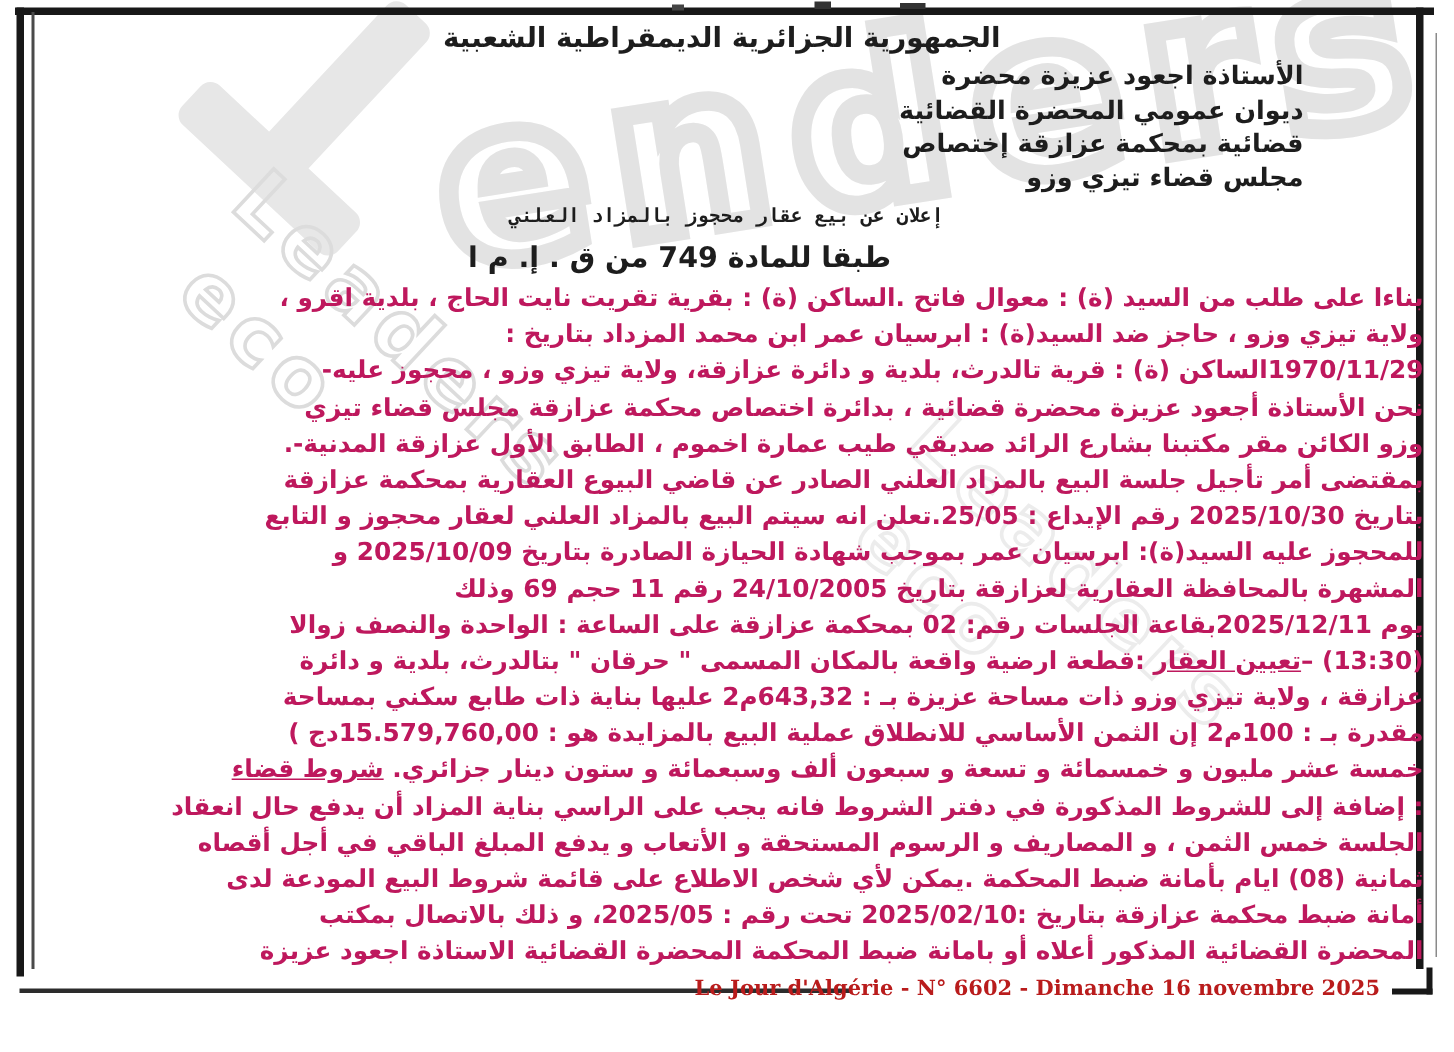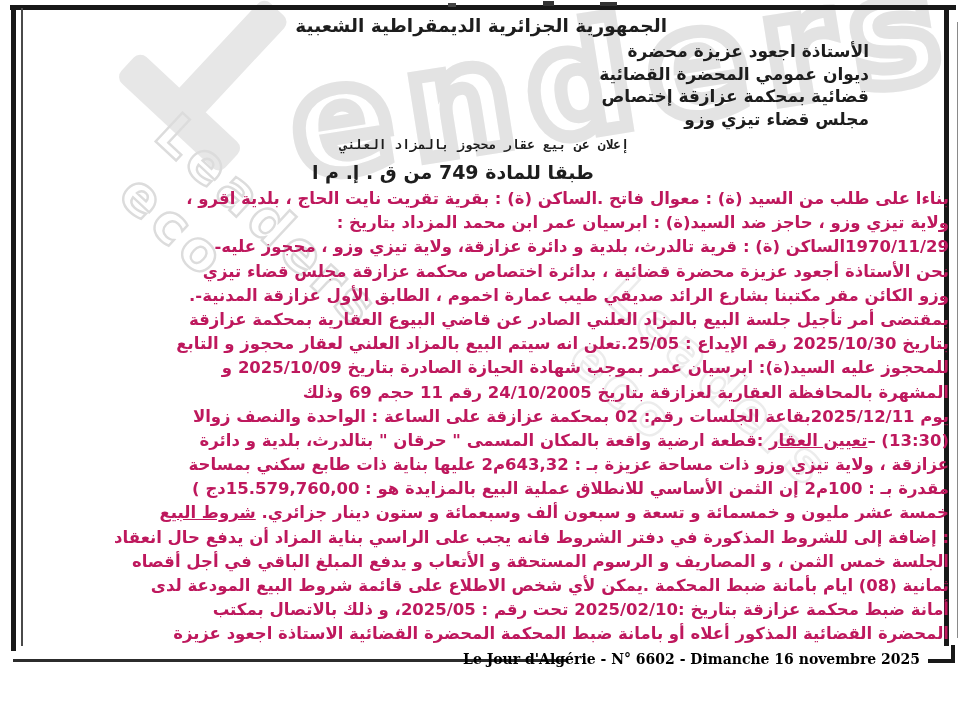--- a/index.html
+++ b/index.html
@@ -28,21 +28,21 @@
   .title{position:absolute;top:137px;right:340px;font-size:13px;font-weight:bold;white-space:nowrap;font-family:Liberation Mono, monospace;}
   .subtitle{position:absolute;top:161px;right:375px;font-size:19px;font-weight:bold;white-space:nowrap;}
   .body-lines{
     position:absolute;top:187px;right:20px;width:708px;
     text-align:right;font-size:16.5px;font-weight:bold;line-height:24.2px;color:#be185d;
   }
   .body-lines .ln{height:24.2px;white-space:nowrap;}
   .u{text-decoration:underline;}
   .footer{
     position:absolute;top:651px;right:49px;
-    font-family:"DejaVu Serif",serif;font-weight:bold;font-size:14px;color:#000000;white-space:nowrap;
+    font-family:"DejaVu Serif",serif;font-weight:bold;font-size:14px;color:#b91c1c;white-space:nowrap;
   }
 </style>
 </head>
 <body>
 
 <div class="page">
 
   <svg class="wm" width="969" height="701" viewBox="0 0 969 701" aria-hidden="true">
     <g transform="translate(228,62) rotate(43)" fill="#e7e7e7">
       <rect x="-18" y="-72" width="36" height="142" rx="9"></rect>
@@ -91,21 +91,21 @@
     <div class="ln">بتاريخ 2025/10/30 رقم الإيداع : 25/05.تعلن انه سيتم البيع بالمزاد العلني لعقار محجوز و التابع</div>
     <div class="ln">للمحجوز عليه السيد(ة): ابرسيان عمر بموجب شهادة الحيازة الصادرة بتاريخ 2025/10/09 و</div>
     <div class="ln">المشهرة بالمحافظة العقارية لعزازقة بتاريخ 24/10/2005 رقم 11 حجم 69 وذلك</div>
     <div class="ln">يوم  2025/12/11بقاعة الجلسات رقم: 02 بمحكمة عزازقة على الساعة : الواحدة والنصف زوالا</div>
     <div class="ln">
       <span>(13:30) –</span><span class="u">تعيين العقار</span><span> :قطعة ارضية واقعة بالمكان المسمى " حرقان " بتالدرث، بلدية و دائرة</span>
     </div>
     <div class="ln">عزازقة ، ولاية تيزي وزو ذات مساحة عزيزة بـ : 643,32م2 عليها بناية ذات طابع سكني بمساحة</div>
     <div class="ln">مقدرة بـ : 100م2 إن الثمن الأساسي للانطلاق عملية البيع بالمزايدة هو : 15.579,760,00دج )</div>
     <div class="ln">
-      <span>خمسة عشر مليون و خمسمائة و تسعة و سبعون ألف وسبعمائة و ستون دينار جزائري. </span><span class="u">شروط البيع</span><span></span>
+      <span>خمسة عشر مليون و خمسمائة و تسعة و سبعون ألف وسبعمائة و ستون دينار جزائري. </span><span class="u">شروط قضاء</span><span></span>
     </div>
     <div class="ln">: إضافة إلى للشروط المذكورة في دفتر الشروط فانه يجب على الراسي بناية المزاد أن يدفع حال انعقاد</div>
     <div class="ln">الجلسة خمس الثمن ، و المصاريف و الرسوم المستحقة و الأتعاب و يدفع المبلغ الباقي في أجل أقصاه</div>
     <div class="ln">ثمانية (08) ايام بأمانة ضبط المحكمة .يمكن لأي شخص الاطلاع على قائمة شروط البيع المودعة لدى</div>
     <div class="ln">أمانة ضبط محكمة عزازقة بتاريخ :2025/02/10 تحت رقم : 2025/05، و ذلك بالاتصال بمكتب</div>
     <div class="ln">المحضرة القضائية المذكور أعلاه أو بامانة ضبط المحكمة المحضرة القضائية الاستاذة اجعود عزيزة</div>
   </div>
 
   <div class="footer">Le Jour d'Algérie - N° 6602 - Dimanche 16 novembre 2025</div>
 

